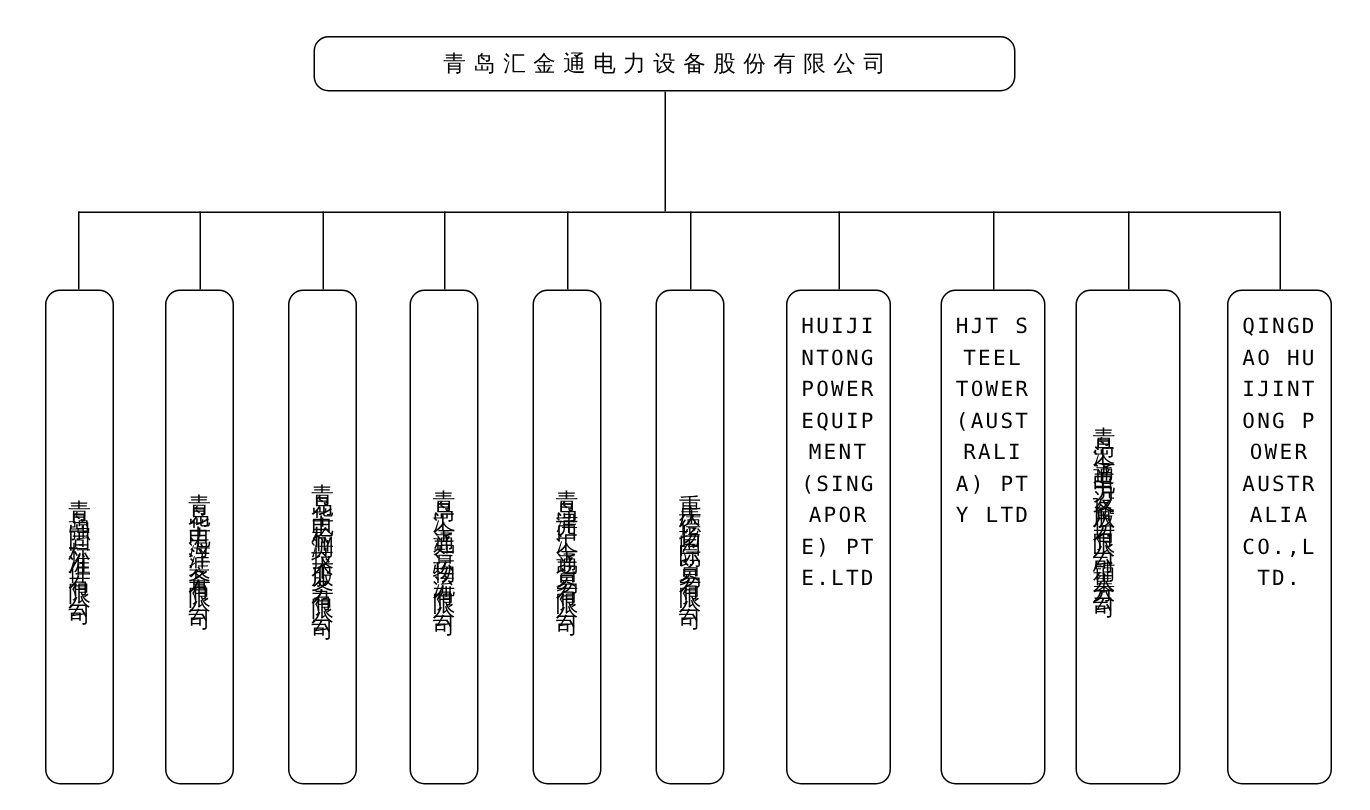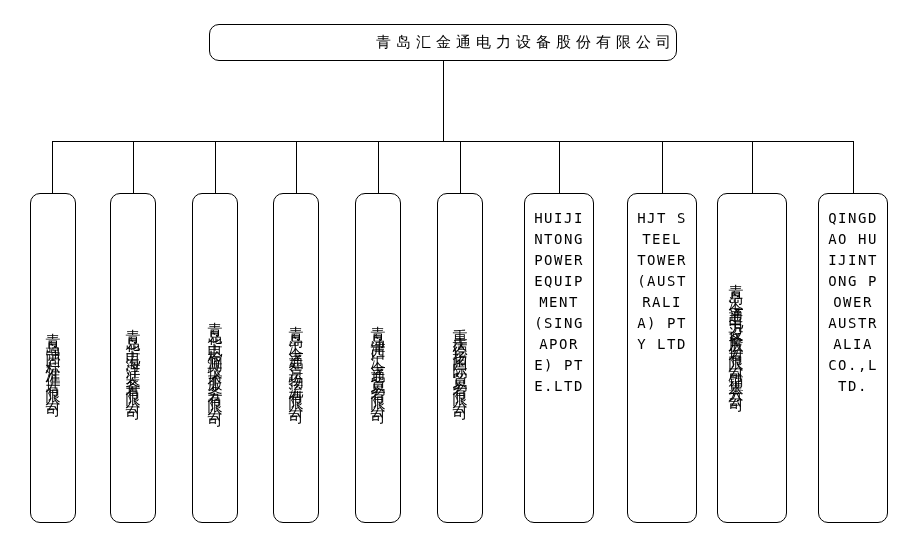--- a/index.html
+++ b/index.html
@@ -30,21 +30,21 @@
     left: 209px;
     top: 24px;
     width: 468px;
     height: 37px;
     border: 1px solid #000000;
     border-radius: 10px;
     box-sizing: border-box;
     background: #ffffff;
     display: flex;
     align-items: center;
-    justify-content: flex-end;
+    justify-content: center;
   }
   #root-label {
     font-size: 15px;
     letter-spacing: 5px;
     color: #000000;
     white-space: nowrap;
     text-indent: 5px;
   }
 
   

